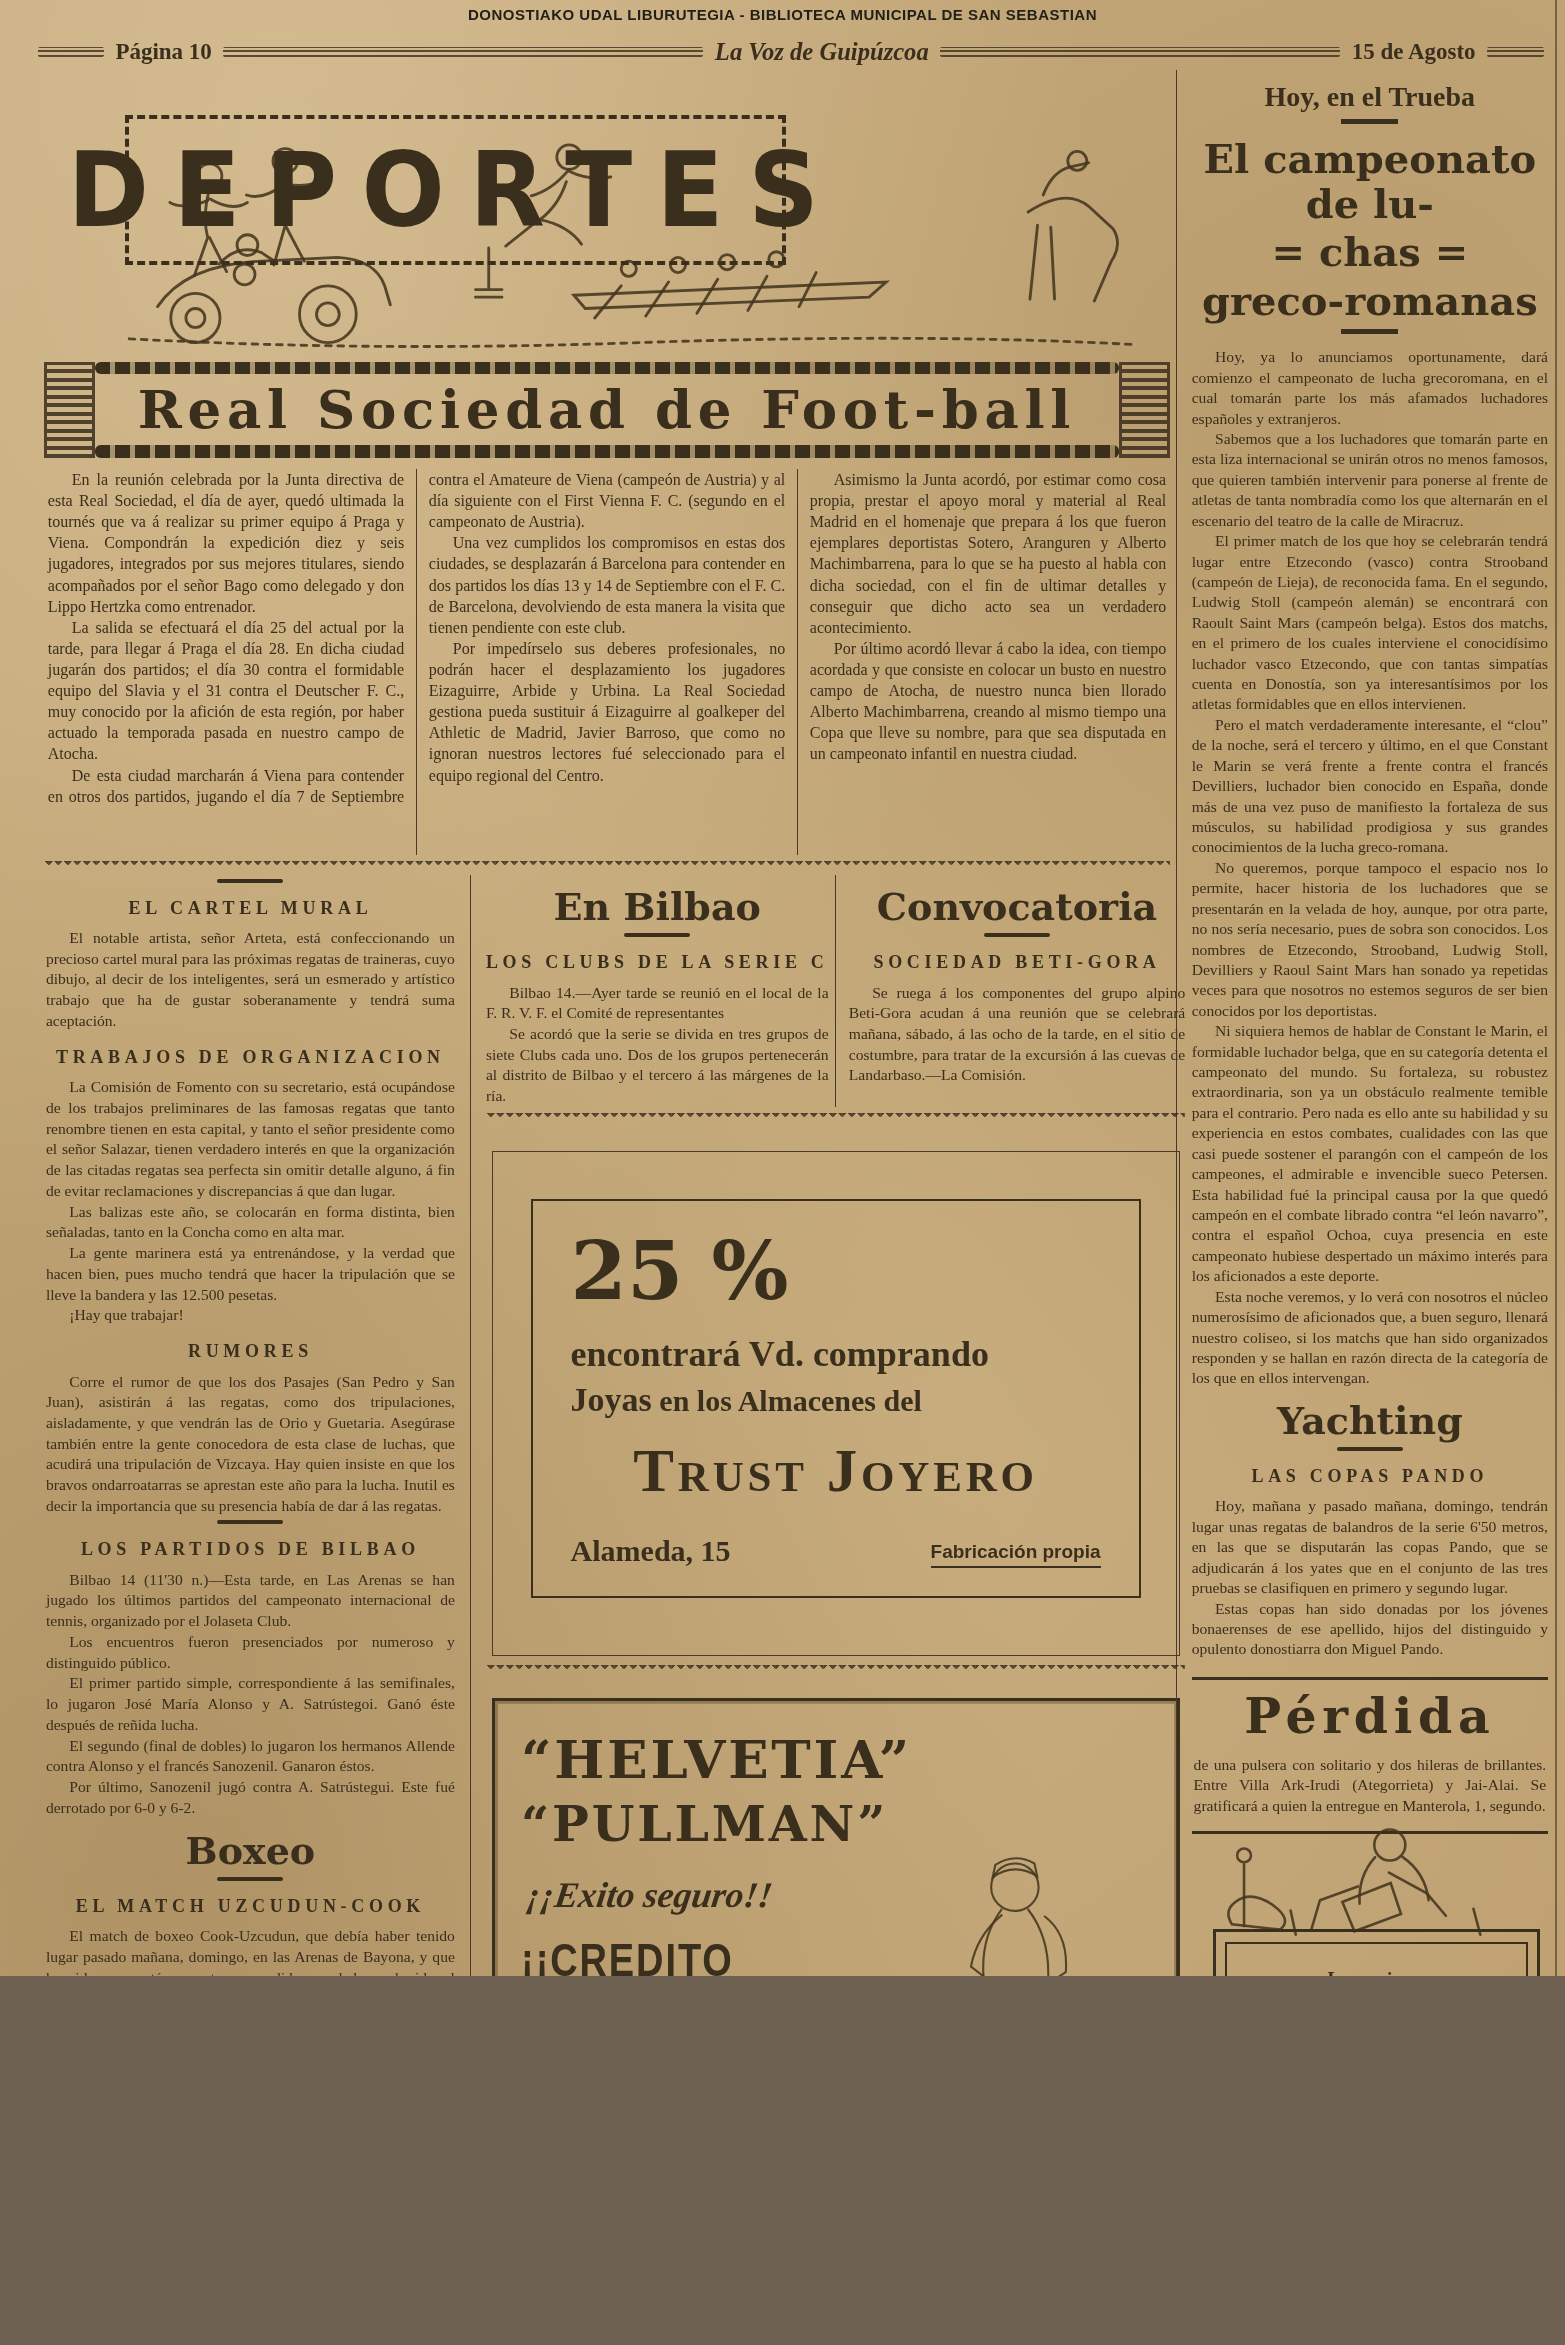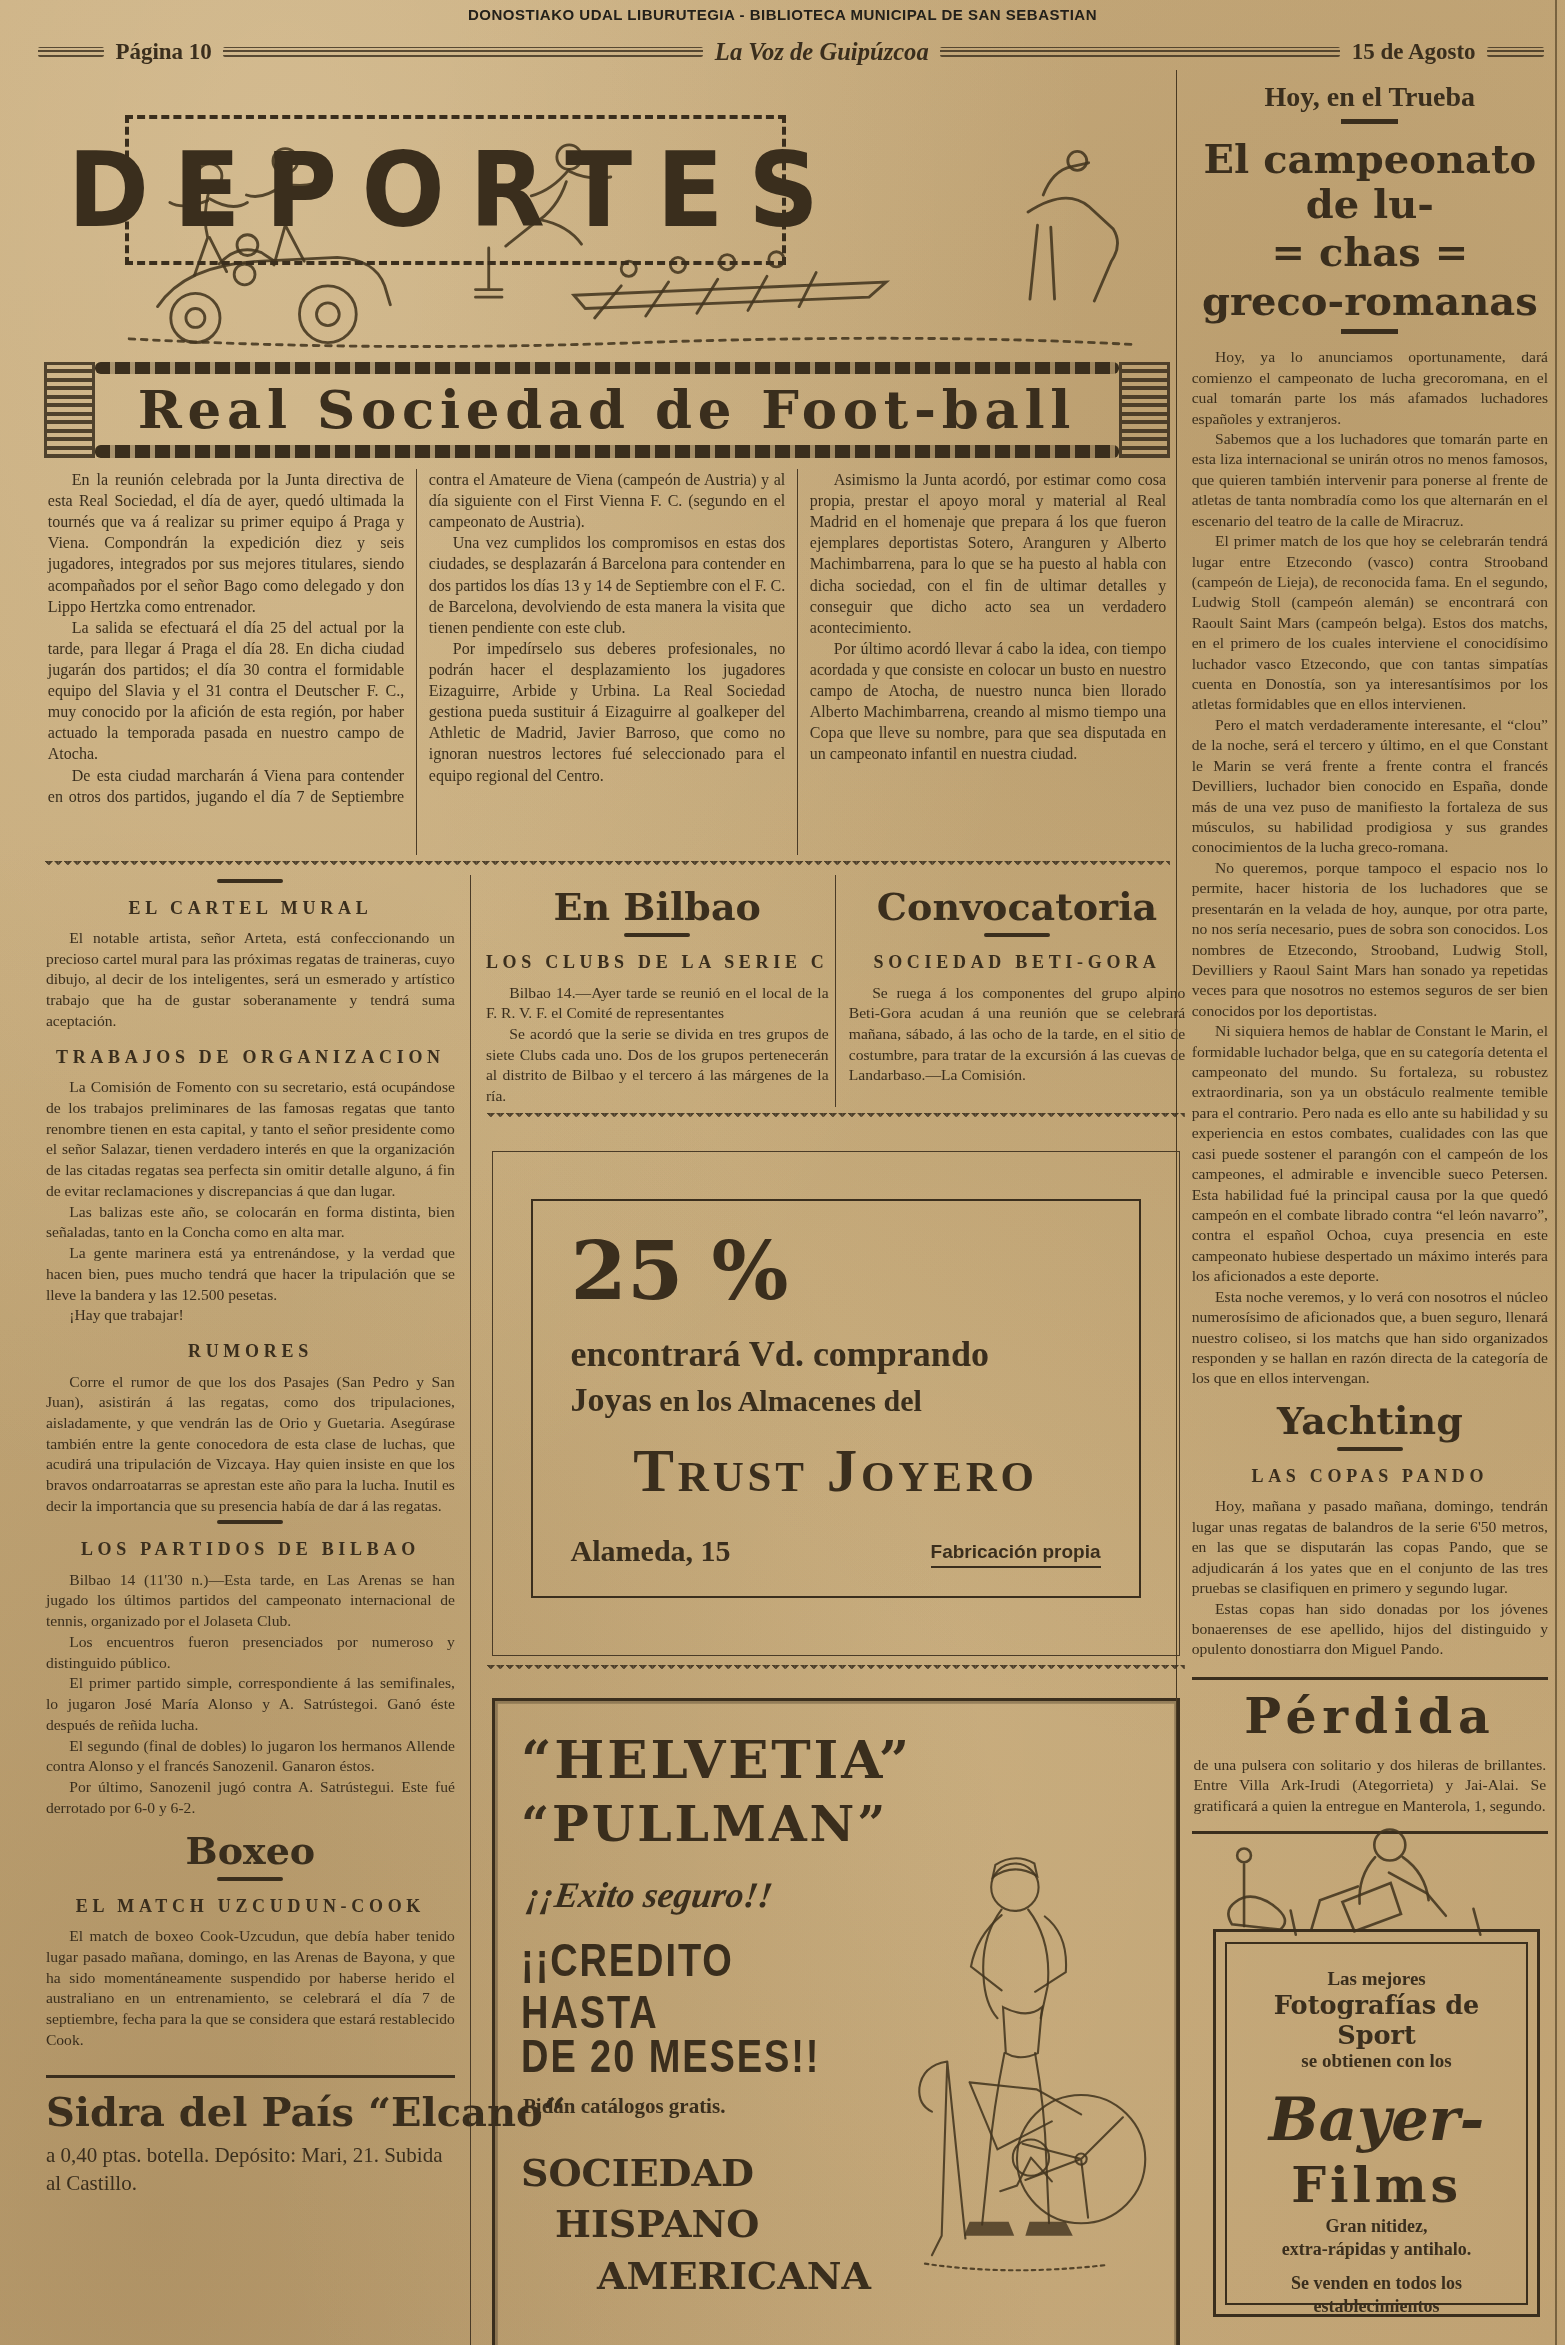--- a/index.html
+++ b/index.html
@@ -1,17 +1,17 @@
 <!DOCTYPE html>
 <html lang="es" style="font-size:15px"><head>
 <meta charset="utf-8">
 <style>
   html,body{margin:0;padding:0;background:#6e6152;}
   .page{
-    position:relative;width:1565px;height:2345px;overflow:hidden;
+    position:relative;width:1565px;height:1976px;overflow:hidden;
     background:
       radial-gradient(ellipse at 18% 8%, rgba(255,244,214,.20), transparent 45%),
       radial-gradient(ellipse at 85% 20%, rgba(120,86,40,.15), transparent 50%),
       radial-gradient(ellipse at 60% 75%, rgba(255,240,200,.10), transparent 55%),
       radial-gradient(ellipse at 10% 95%, rgba(96,70,34,.18), transparent 45%),
       linear-gradient(160deg,#c9ad7f 0%,#c4a878 45%,#bfa172 100%);
     color:#3a2e1d;
     font-family:"Liberation Serif","DejaVu Serif",serif;
   }
   .page::after{content:"";position:absolute;top:0;bottom:0;right:7.6px;width:2.8px;background:rgba(60,45,20,.55);}

